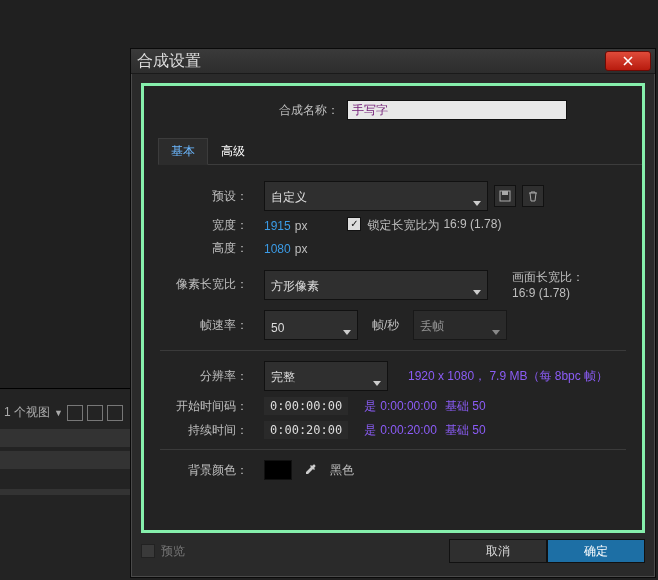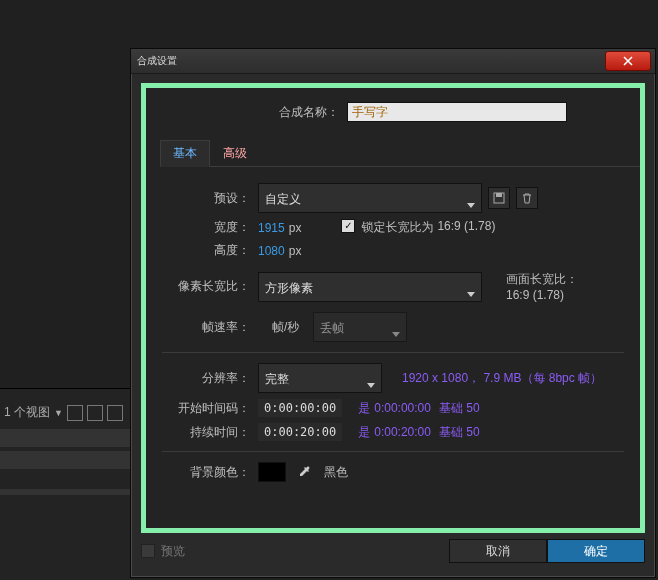--- a/index.html
+++ b/index.html
@@ -2,34 +2,34 @@
 <html><head>
 <meta charset="utf-8">
 <style>
 html,body{margin:0;padding:0;width:658px;height:580px;background:#202020;font-family:"Microsoft YaHei",Arial,sans-serif;font-size:12px;color:#bfbfbf;overflow:hidden}
 .bg-panel{position:absolute;left:0;top:388px;width:130px;height:192px;background:#232323;border-top:1px solid #000}
 .bg-row{position:absolute;left:0;width:130px;background:#333}
 .viewlabel{position:absolute;left:4px;top:404px;color:#aaa;font-size:12px;display:flex;align-items:center;gap:4px}
 .viewlabel .ico{width:14px;height:14px;border:1px solid #777;display:inline-block}
 .dialog{position:absolute;left:130px;top:48px;width:524px;height:528px;background:#2a2a2a;border:1px solid #0a0a0a;box-shadow:0 0 0 1px #4a4a4a inset}
 .titlebar{height:24px;background:linear-gradient(#3a3a3a,#2d2d2d);border-bottom:1px solid #1a1a1a;display:flex;align-items:center;padding:0 6px;position:relative}
-.titlebar .title{color:#ddd;font-size:10px}
+.titlebar .title{color:#ddd;font-size:16px}
 .closebtn{position:absolute;right:4px;top:2px;width:44px;height:18px;background:linear-gradient(#e04b3a,#b81b0e);border:1px solid #6d0a04;border-radius:3px;display:flex;align-items:center;justify-content:center}
 .closebtn svg{width:10px;height:10px}
-.content{position:absolute;left:10px;top:34px;right:10px;bottom:44px;background:#232323;border:5px solid #86efac}
+.content{position:absolute;left:10px;top:34px;right:10px;bottom:44px;background:#232323;border:3px solid #86efac}
 .label{color:#bfbfbf;text-align:right}
 .namewrap{display:flex;align-items:center;justify-content:center;margin-top:14px}
 .namewrap .label{width:120px;margin-right:8px}
-.textinput{background:#e8e8e8;border:1px solid #111;height:18px;width:210px;color:#a16207;padding:0 4px;font-size:12px}
+.textinput{background:#e8e8e8;border:1px solid #111;height:18px;width:210px;color:#701a75;padding:0 4px;font-size:12px}
 .tabs{margin:18px 0 0 14px;display:flex;border-bottom:1px solid #3c3c3c}
-.tab{padding:4px 12px;color:#fca5a5;border:1px solid transparent;border-bottom:none;cursor:pointer}
+.tab{padding:4px 12px;color:#ffffff;border:1px solid transparent;border-bottom:none;cursor:pointer}
 .tab.active{background:#2c2c2c;border-color:#3c3c3c;color:#6cb8ff;border-bottom:1px solid #2c2c2c;margin-bottom:-1px}
 .section{padding:10px 16px 0 16px}
 .formrow{display:flex;align-items:center;margin:6px 0}
-.formrow .lab{width:88px;text-align:right;margin-right:8px;color:#bfbfbf}
+.formrow .lab{width:88px;text-align:right;margin-right:16px;color:#bfbfbf}
 .select{background:#2f2f2f;border:1px solid #111;height:20px;display:flex;align-items:flex-end;justify-content:space-between;padding:4px 6px;color:#ddd;cursor:pointer}
 .select .caret{width:0;height:0;border-left:4px solid transparent;border-right:4px solid transparent;border-top:5px solid #ccc}
 .preset .select{width:210px}
 .iconbtn{width:20px;height:20px;background:#2f2f2f;border:1px solid #111;margin-left:6px;display:flex;align-items:center;justify-content:center;cursor:pointer}
 .val-link{color:#3b9be6;cursor:pointer}
 .unit{color:#bfbfbf;margin-left:4px}
 .chk{width:12px;height:12px;background:#ddd;border:1px solid #111;display:inline-flex;align-items:center;justify-content:center;margin-right:6px}
 .chk.checked::after{content:"✓";color:#111;font-size:10px;line-height:1}
 .chk.dis{background:#3a3a3a;border-color:#222}
 .small{color:#8b5cf6}
@@ -128,20 +128,24 @@
           <span class="caret"></span>
         </div>
         <div class="ratio-block">
           <div>画面长宽比：</div>
           <div>16:9 (1.78)</div>
         </div>
       </div>
 
       <div class="formrow" style="margin-top:10px">
         <span class="lab">帧速率：</span>
+        <div class="select" style="width:80px">
+          <span>50</span>
+          <span class="caret"></span>
+        </div>
         <span style="margin:0 14px">帧/秒</span>
         <div class="select" style="width:80px;opacity:.6">
           <span>丢帧</span>
           <span class="caret"></span>
         </div>
       </div>
 
       <div class="divider"></div>
 
       <div class="formrow">

